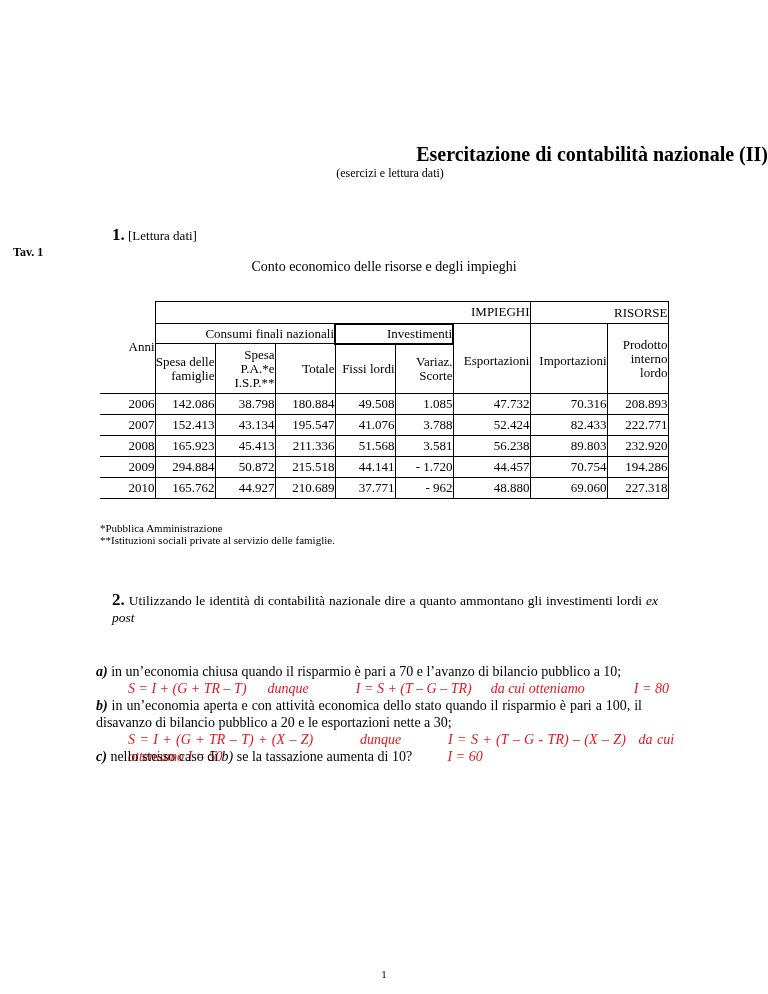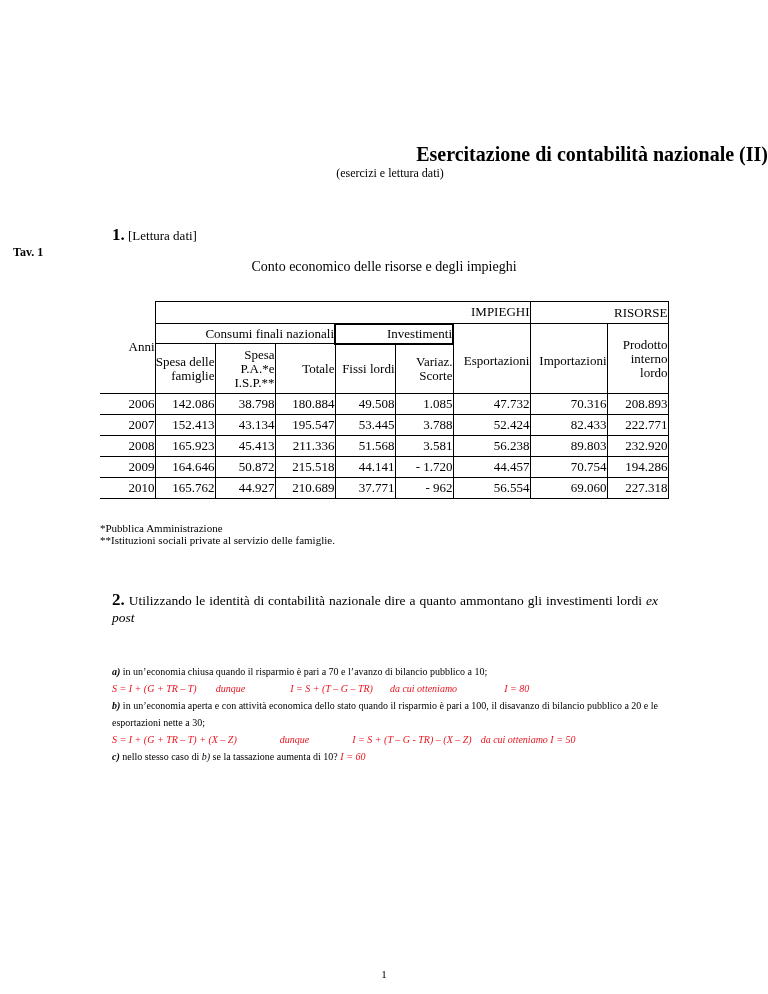--- a/index.html
+++ b/index.html
@@ -14,22 +14,22 @@
   .tav { position: absolute; top: 245px; left: 13px; width: 768px; font-size: 12px; font-weight: bold; }
   .tav-sub { position: absolute; top: 261px; left: 0; width: 768px; text-align: center; font-size: 14px; line-height: 12px; font-family: Liberation Serif, serif; }
   table.data { position: absolute; top: 301px; left: 100px; border-collapse: collapse;
                font-size: 13px; }
   table.data td { border: 1px solid #000; text-align: right; padding: 0; line-height: 14px; }
   table.data tr.r td { height: 20px; }
   .inv-box { border: 2px solid #000 !important; }
   .footnote { position: absolute; left: 100px; font-size: 11px; }
   .sec2 { position: absolute; top: 591px; left: 112px; width: 546px; font-size: 13.5px; text-align: justify; line-height: 17px; }
   .sec2 b.num { font-size: 17px; }
-  .q { position: absolute; left: 112px; width: 546px; font-size: 10px; line-height: 17px; text-align: justify; }
-  .red { color: #e8141f; font-style: italic; }
+  .q { position: absolute; left: 96px; width: 546px; font-size: 14px; line-height: 17px; text-align: justify; }
+  .red { color: #e8141f; font-style: italic; margin-left: 32px; }
   .page-num { position: absolute; top: 968px; left: 0; width: 768px; text-align: center; font-size: 11px; }
   .sp { display: inline-block; }
 </style>
 </head>
 <body>
 
 <div class="title">Esercitazione di contabilità nazionale (II)</div>
 <div class="subtitle">(esercizi e lettura dati)</div>
 
 <div class="sec1">
@@ -85,56 +85,56 @@
         <td>1.085</td>
         <td>47.732</td>
         <td>70.316</td>
         <td>208.893</td>
       </tr>
       <tr class="r">
         <td style="border-left: none;">2007</td>
         <td>152.413</td>
         <td>43.134</td>
         <td>195.547</td>
-        <td>53.445</td>
+        <td>41.076</td>
         <td>3.788</td>
         <td>52.424</td>
         <td>82.433</td>
         <td>222.771</td>
       </tr>
       <tr class="r">
         <td style="border-left: none;">2008</td>
         <td>165.923</td>
         <td>45.413</td>
         <td>211.336</td>
         <td>51.568</td>
         <td>3.581</td>
         <td>56.238</td>
         <td>89.803</td>
         <td>232.920</td>
       </tr>
       <tr class="r">
         <td style="border-left: none;">2009</td>
-        <td>164.646</td>
+        <td>294.884</td>
         <td>50.872</td>
         <td>215.518</td>
         <td>44.141</td>
         <td>- 1.720</td>
         <td>44.457</td>
         <td>70.754</td>
         <td>194.286</td>
       </tr>
       <tr class="r">
         <td style="border-left: none;">2010</td>
         <td>165.762</td>
         <td>44.927</td>
         <td>210.689</td>
         <td>37.771</td>
         <td>- 962</td>
-        <td>56.554</td>
+        <td>48.880</td>
         <td>69.060</td>
         <td>227.318</td>
       </tr>
     </tbody>
 </table>
 
 <div class="footnote" style="top:522px">*Pubblica Amministrazione</div>
 <div class="footnote" style="top:534px">**Istituzioni sociali private al servizio delle famiglie.</div>
 
 <div class="sec2">

